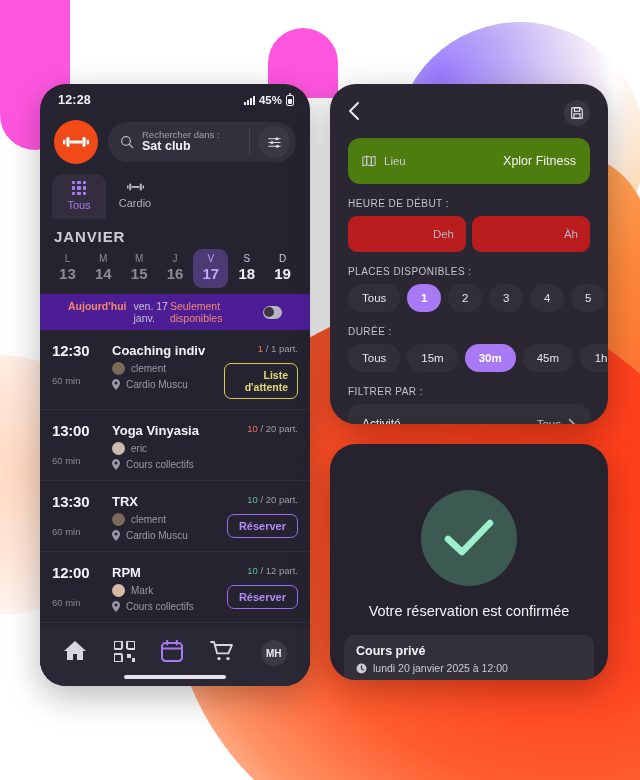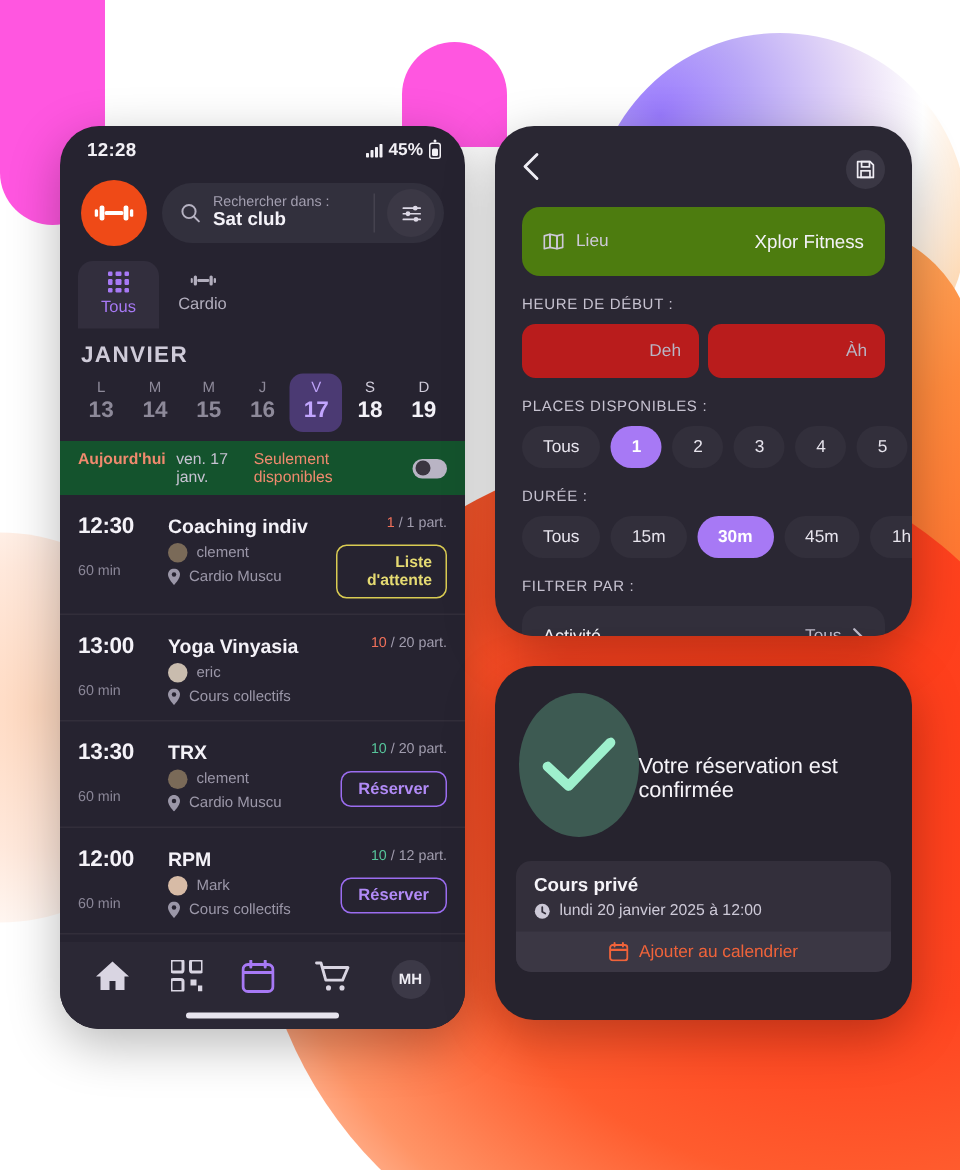--- a/index.html
+++ b/index.html
@@ -98,22 +98,22 @@
   .daystrip { display:flex; padding:0 10px 6px; gap:1px; }
   .day { flex:1; border-radius:9px; padding:4px 0 6px; text-align:center; }
   .day .dow { font-size:10px; color:#6f6b7c; }
   .day .num { font-size:15px; color:#6f6b7c; font-weight:700; margin-top:1px; }
   .day.near .dow{color:#8d8999;} .day.near .num{color:#8d8999;}
   .day.wknd .dow { color:#cfcbd9; } .day.wknd .num { color:#f3f1f7; }
   .day.sel { background:#4b3a73; }
   .day.sel .dow { color:#bda2f8; } .day.sel .num { color:#c2a6ff; }
 
   .todaybar {
-    background:#14532d; display:flex; align-items:flex-start; justify-content:space-between;
-    padding:6px 12px; font-size:10.5px;
+    background:#4c1d95; display:flex; align-items:flex-start; justify-content:space-between;
+    padding:6px 28px; font-size:10.5px;
   }
   .today-left { display:flex; align-items:baseline; gap:7px; }
   .today-strong { color:#f08a6e; font-weight:700; }
   .today-date { color:#c7c2d2; }
   .today-right { display:flex; align-items:center; gap:7px; color:#f08a6e; }
   .toggle { width:24px; height:13px; border-radius:7px; background:#b9b4c4; position:relative; }
   .toggle:after { content:""; position:absolute; left:1.5px; top:1.5px; width:10px; height:10px; border-radius:50%; background:#3b3540; }
 
   .classlist { position:relative; height:354px; overflow:hidden; background:#262330; }
   .crow { display:flex; padding:12px 12px 10px; border-bottom:1px solid #322e3a; position:relative; }
@@ -170,21 +170,21 @@
   .chip.on { background:#a779f5; color:#fff; font-weight:700; }
   .chip.num { min-width:34px; padding:0; width:34px; }
   .filter-row {
     margin:0 18px; background:#322f3b; border-radius:12px; height:40px;
     display:flex; align-items:center; justify-content:space-between; padding:0 14px;
   }
   .filter-row .fl { font-size:12px; color:#f1eff5; }
   .filter-row .fr { display:flex; align-items:center; gap:7px; font-size:11.5px; color:#bdb9c8; }
 
   
-  .conf-inner { padding:18px 16px 0; display:flex; flex-direction:row; align-items:center; }
+  .conf-inner { padding:18px 16px 0; display:flex; flex-direction:column; align-items:center;margin-top:28px; }
   .check-circle {
     width:96px; height:96px; border-radius:50%; background:#3d5a52;
     display:flex; align-items:center; justify-content:center;
   }
   .conf-title { margin-top:17px; font-size:14.5px; color:#f5f3f8; }
   .book-card { margin:16px 14px 0; background:#332f3b; border-radius:10px; overflow:hidden; width:250px; }
   .book-body { padding:9px 12px 8px; }
   .book-name { font-size:12.5px; color:#f5f3f8; font-weight:700; }
   .book-line { display:flex; align-items:center; gap:6px; margin-top:4px; font-size:10.5px; color:#cdc9d7; }
   .book-cta {

